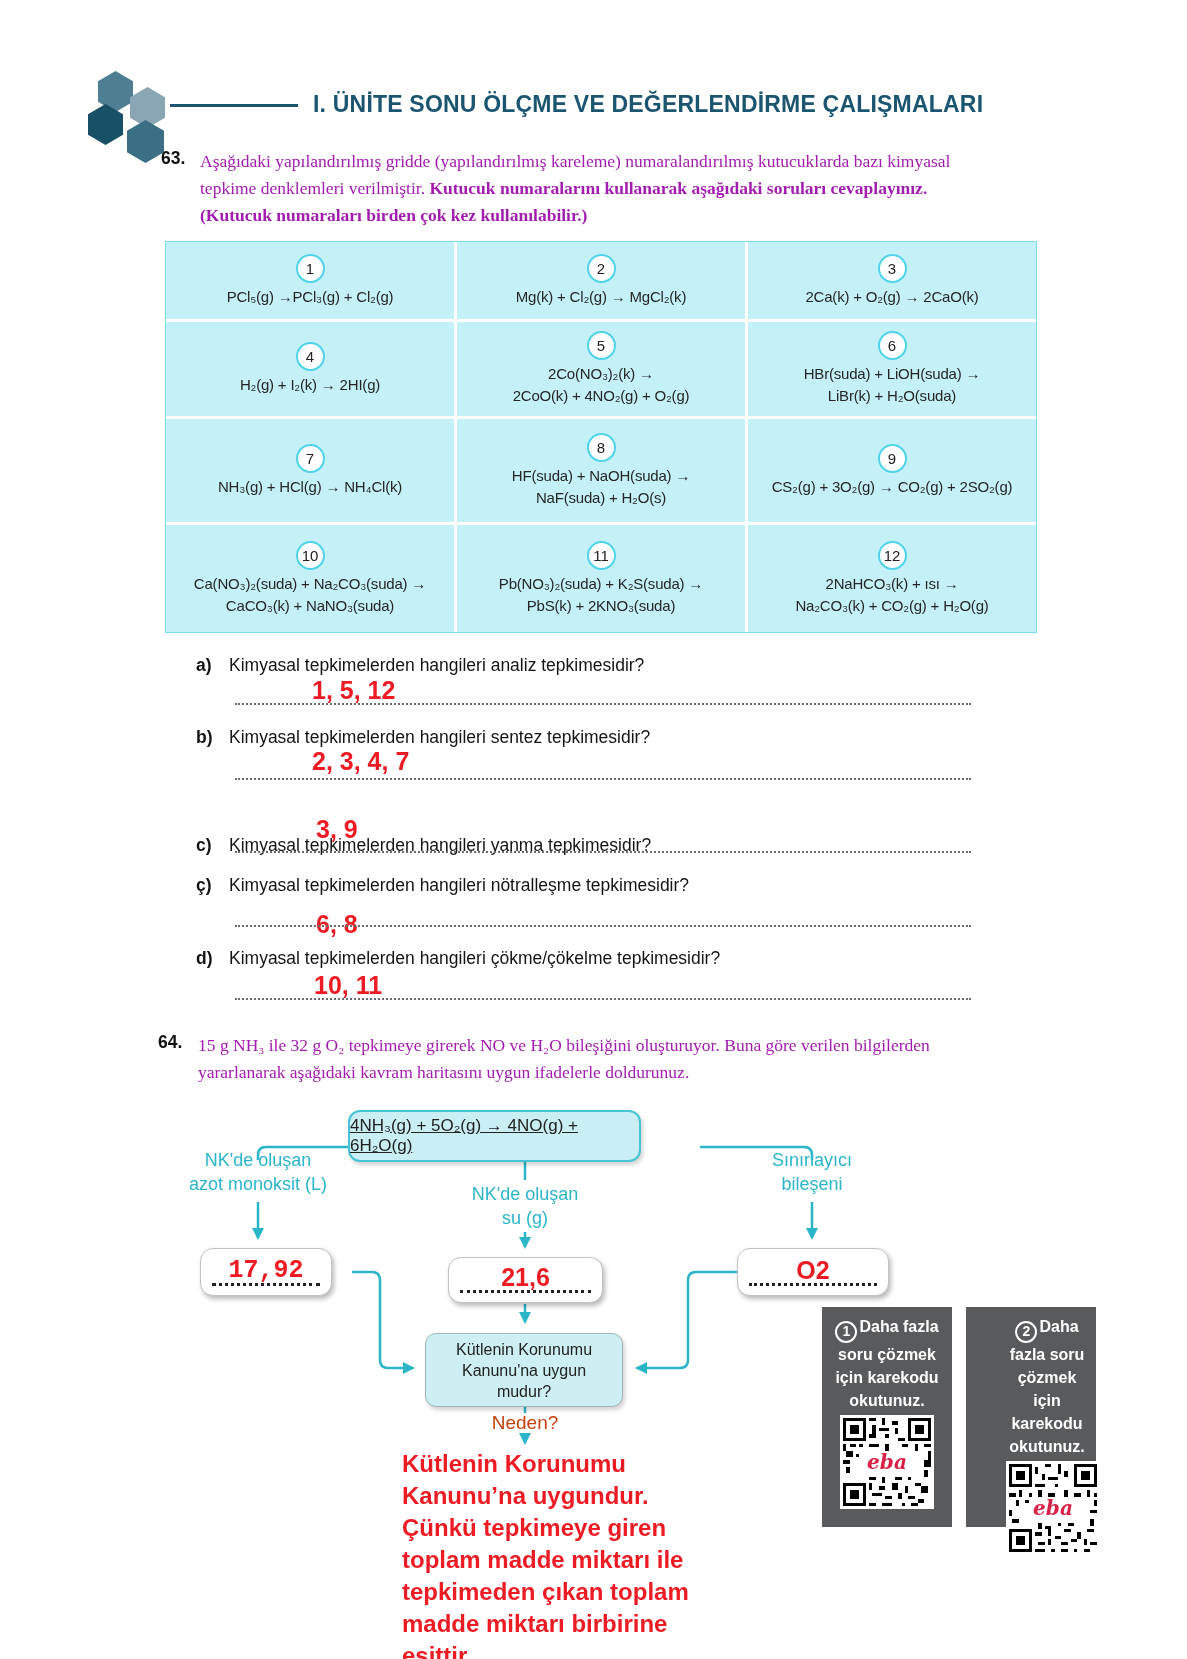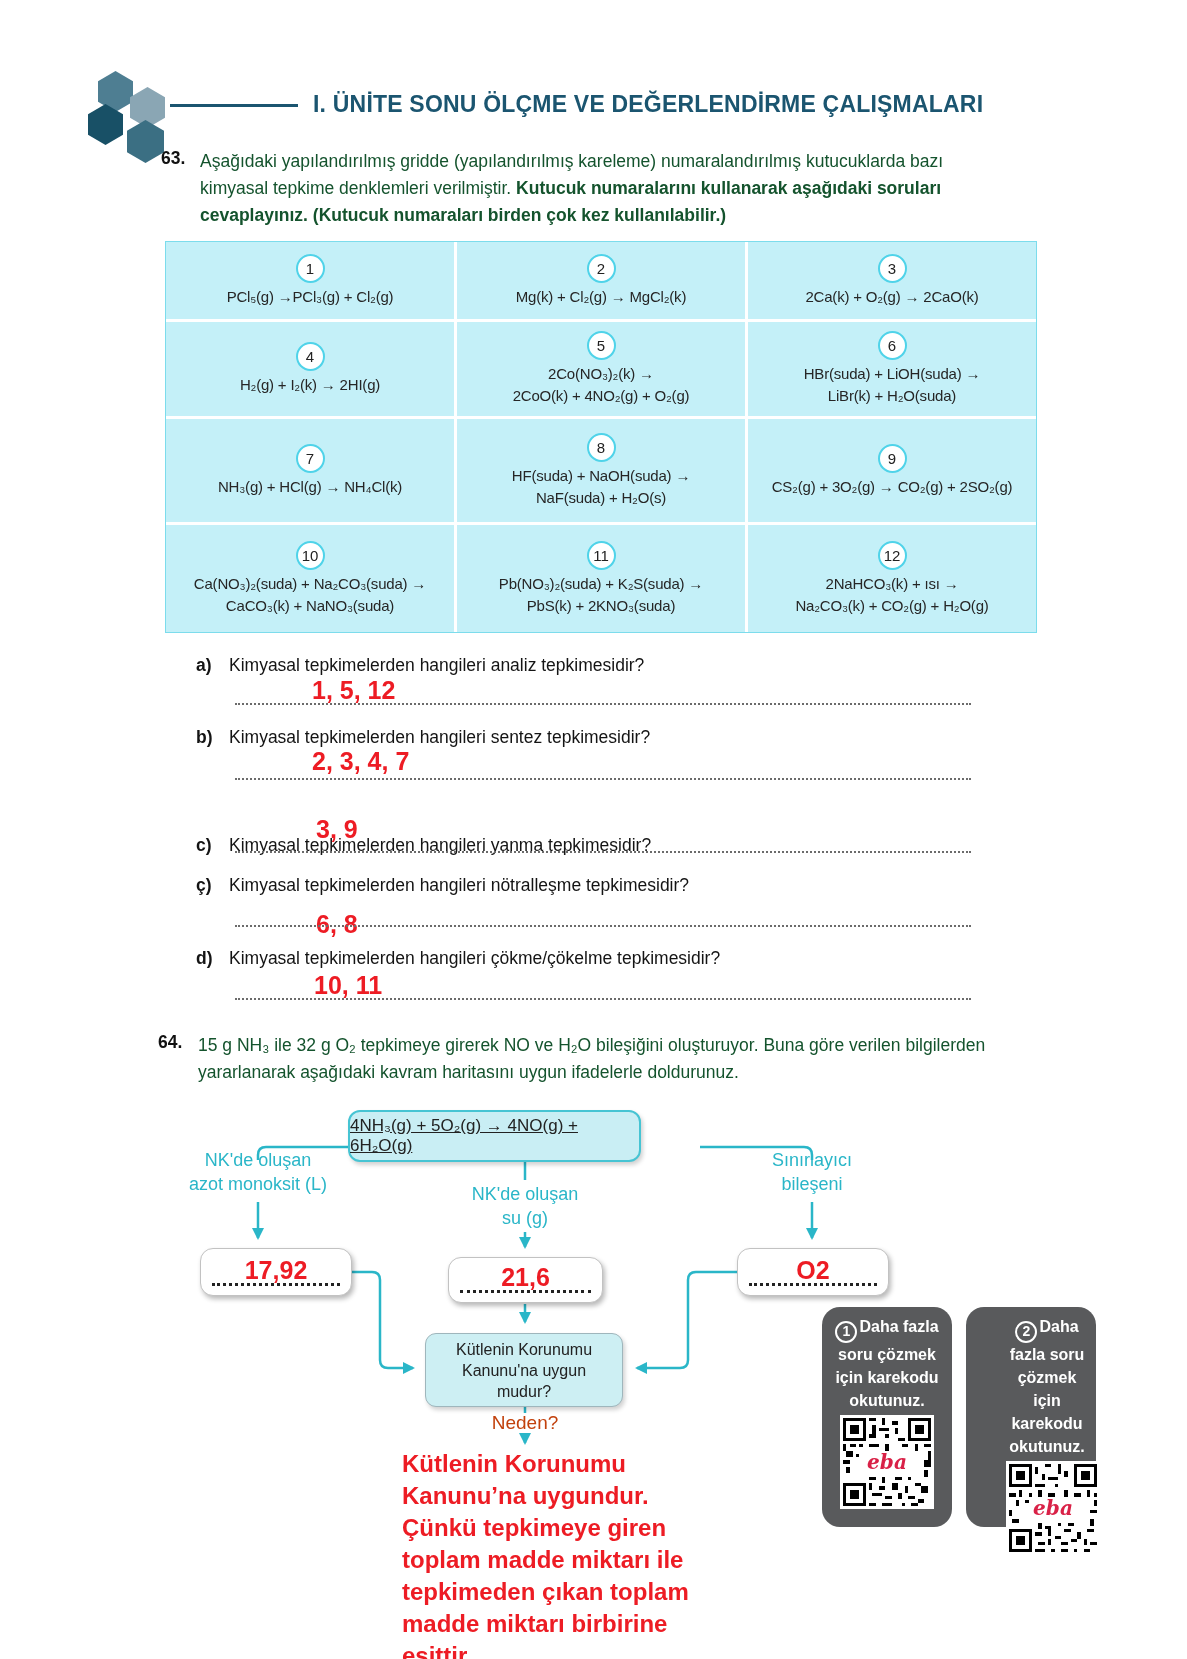--- a/index.html
+++ b/index.html
@@ -11,21 +11,21 @@
   
   .hex { position:absolute; clip-path:polygon(50% 0,100% 25%,100% 75%,50% 100%,0 75%,0 25%); }
   .hex-a { left:98px;  top:71px;  width:35px; height:41px; background:#4e7e92; }
   .hex-b { left:130px; top:87px;  width:35px; height:41px; background:#8aa6b4; }
   .hex-c { left:88px;  top:104px; width:35px; height:41px; background:#185066; }
   .hex-d { left:127px; top:120px; width:37px; height:43px; background:#3b6f83; }
   .head-rule { position:absolute; left:170px; top:104px; width:128px; height:3px; background:#1b5570; }
   .page-title { position:absolute; left:313px; top:91px; font-size:23px; font-weight:bold; color:#1b5570; letter-spacing:.2px; }
   
   .qnum { position:absolute; font-weight:bold; font-size:17.5px; color:#111; }
-  .qtext { position:absolute; font-size:17.5px; line-height:27px; color:#14532d; }
+  .qtext { position:absolute; font-size:17.5px; line-height:27px; color:#a21caf;font-family:Liberation Serif, serif; }
   .q63-num { left:161px; top:148px; }
   .q63-text { left:200px; top:148px; width:760px; }
   .q64-num { left:158px; top:1032px; }
   .q64-text { left:198px; top:1032px; width:800px; }
   
   .grid {
     position:absolute; left:165px; top:241px; width:872px;
     display:grid; grid-template-columns:1fr 1fr 1fr; grid-template-rows:77px 94px 103px 107px;
     gap:3px; background:#ffffff; border:1.5px solid #7cdcec;
   }
@@ -55,38 +55,38 @@
     text-decoration:underline;
   }
   .map-label { position:absolute; transform:translateX(-50%); text-align:center; color:#2ab6c8; font-size:18px; line-height:24px; white-space:pre-line; }
   .lab-left { left:258px; top:1148px; }
   .lab-mid  { left:525px; top:1182px; }
   .lab-right{ left:812px; top:1148px; }
   .ansbox {
     position:absolute; background:#fff; border:1px solid #c2c2c2; border-radius:13px;
     box-shadow:2px 3px 5px rgba(0,0,0,.28);
   }
-  .box-left { left:200px; top:1248px; width:152px; height:48px; }
+  .box-left { left:200px; top:1248px; width:132px; height:48px;font-family:Liberation Mono, monospace; }
   .box-mid  { left:448px; top:1257px; width:155px; height:46px; }
   .box-right{ left:737px; top:1248px; width:152px; height:48px; }
   .ansbox .dots { position:absolute; left:11px; right:11px; bottom:9px; border-bottom:3px dotted #222; }
   .ansbox .red  { position:absolute; left:0; right:0; bottom:10px; text-align:center; color:#ed1c24; font-weight:bold; font-size:25px; }
   .decision {
     position:absolute; left:425px; top:1333px; width:198px; height:74px;
     background:#cdeff3; border:1px solid #9fb6bc; border-radius:11px;
     display:flex; align-items:center; justify-content:center; text-align:center;
     font-size:16px; line-height:21px; color:#222; white-space:pre-line;
     box-shadow:2px 3px 4px rgba(0,0,0,.18);
   }
   .neden { position:absolute; left:525px; top:1412px; transform:translateX(-50%); color:#c2410c; font-size:19px; }
   .why-red { position:absolute; left:402px; top:1448px; width:340px; color:#ed1c24; font-weight:bold; font-size:24px; line-height:32px; white-space:pre-line; }
   
   .qr-panel {
     position:absolute; top:1307px; width:130px; height:220px; background:#595a5c;
-    color:#fff; text-align:center; padding:8px 8px 6px 8px;border-radius:18px;
+    color:#fff; text-align:center; padding:8px 8px 6px 8px;
   }
   .qr1 { left:822px; } .qr2 { left:966px;padding-left:40px; }
   .qr-head { font-size:16px; font-weight:bold; line-height:23px; }
   .circ-num {
     display:inline-flex; align-items:center; justify-content:center;
     width:22px; height:22px; border:2px solid #fff; border-radius:50%;
     font-size:14px; font-weight:bold; vertical-align:-4px; margin-right:2px;
   }
   .qr-code { margin-top:3px; }
 </style>

